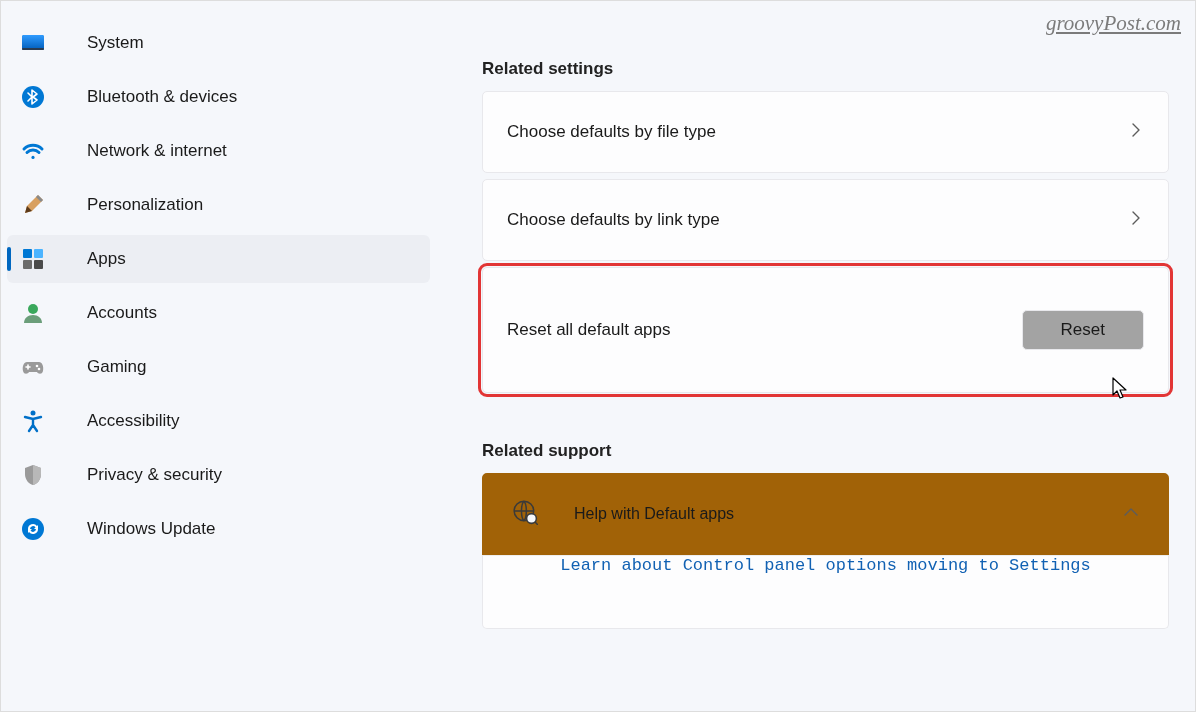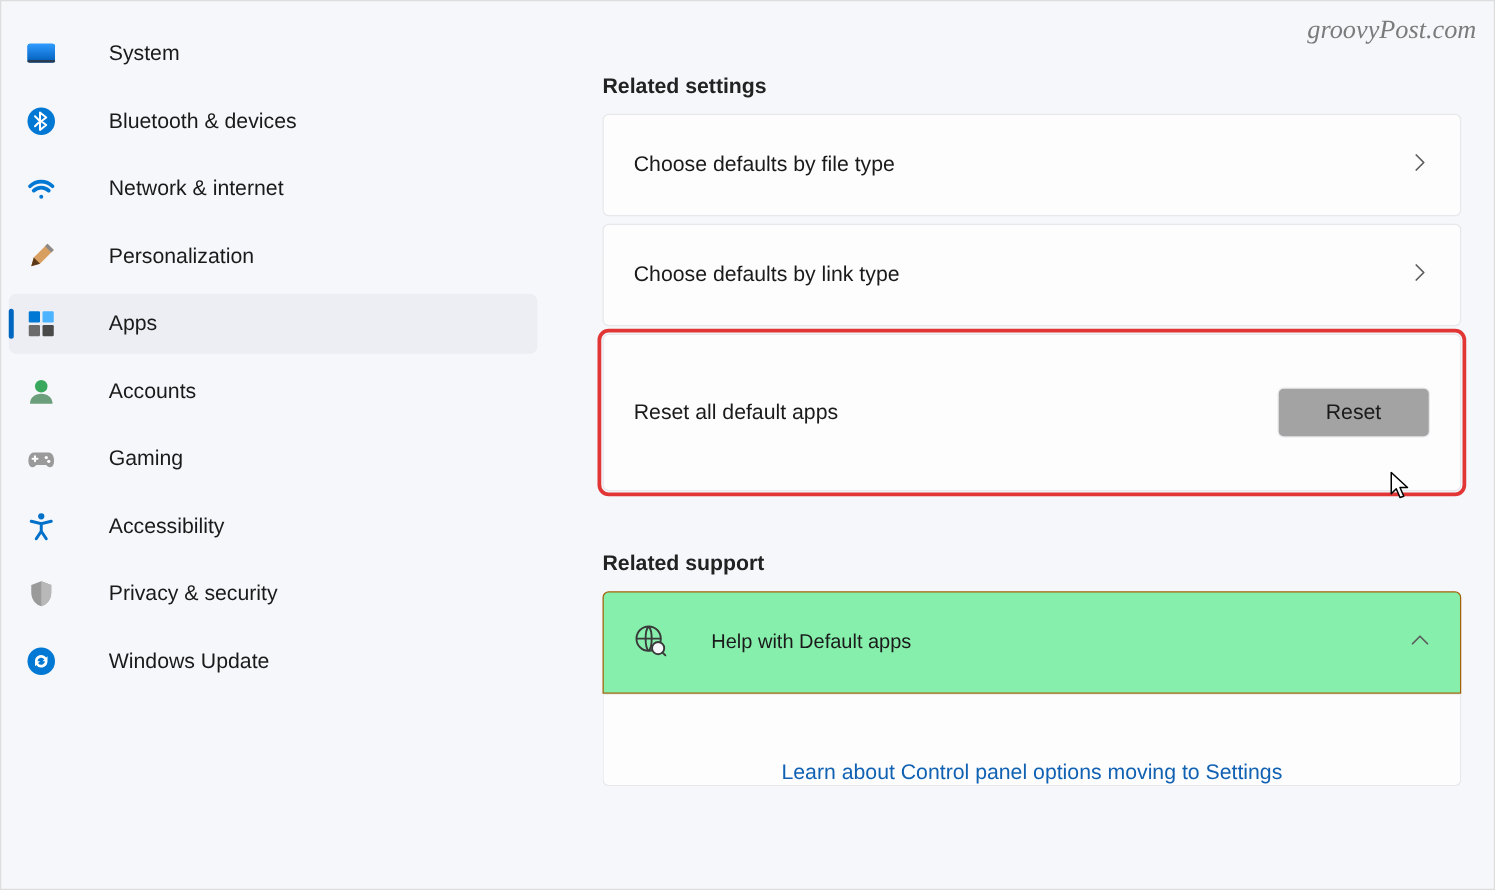--- a/index.html
+++ b/index.html
@@ -88,58 +88,60 @@
       border: 1px solid #e8e8ec;
       border-radius: 5px;
       padding: 9px 38px;
       font-size: 17px;
       font-family: inherit;
       cursor: pointer;
       color: #1a1a1a;
       position: relative;
     }
     .help-card {
-      background: #86efac;
-      border: 1px solid #a16207;
+      background: #a16207;
+      border: 6px solid #a16207;
       border-radius: 5px 5px 0 0;
       padding: 14px 24px;
       height: 82px;
       display: flex;
       align-items: center;
       justify-content: space-between;
       cursor: pointer;
       margin-bottom: 0;
     }
     .help-card .left { display: flex; align-items: center; }
     .help-card .left .hicon { margin-right: 36px; color: #3a3a3a; }
     .link-card {
       background: #fdfdfe;
       border: 1px solid #e8e8ec;
       border-top: 1px solid #eee;
       border-radius: 0 0 5px 5px;
       padding: 0 24px;
       height: 74px;
       display: flex;
-      align-items: flex-end;
+      align-items: flex-start;
       justify-content: center;
+      font-family: Liberation Mono, monospace;
     }
     .link-card a {
       color: #1161b3;
       text-decoration: none;
       font-size: 17px;
       cursor: pointer;
     }
     .watermark {
       position: absolute;
       top: 10px;
       right: 14px;
       font-family: Georgia, 'Times New Roman', serif;
       font-size: 21px;
       color: #7b7b7b;
       font-style: italic;
+      text-decoration: underline;
     }
     .cursor-arrow {
       position: absolute;
       pointer-events: none;
     }
   </style>
 </head>
 <body>
 
 <div class="watermark">groovyPost.com</div>

